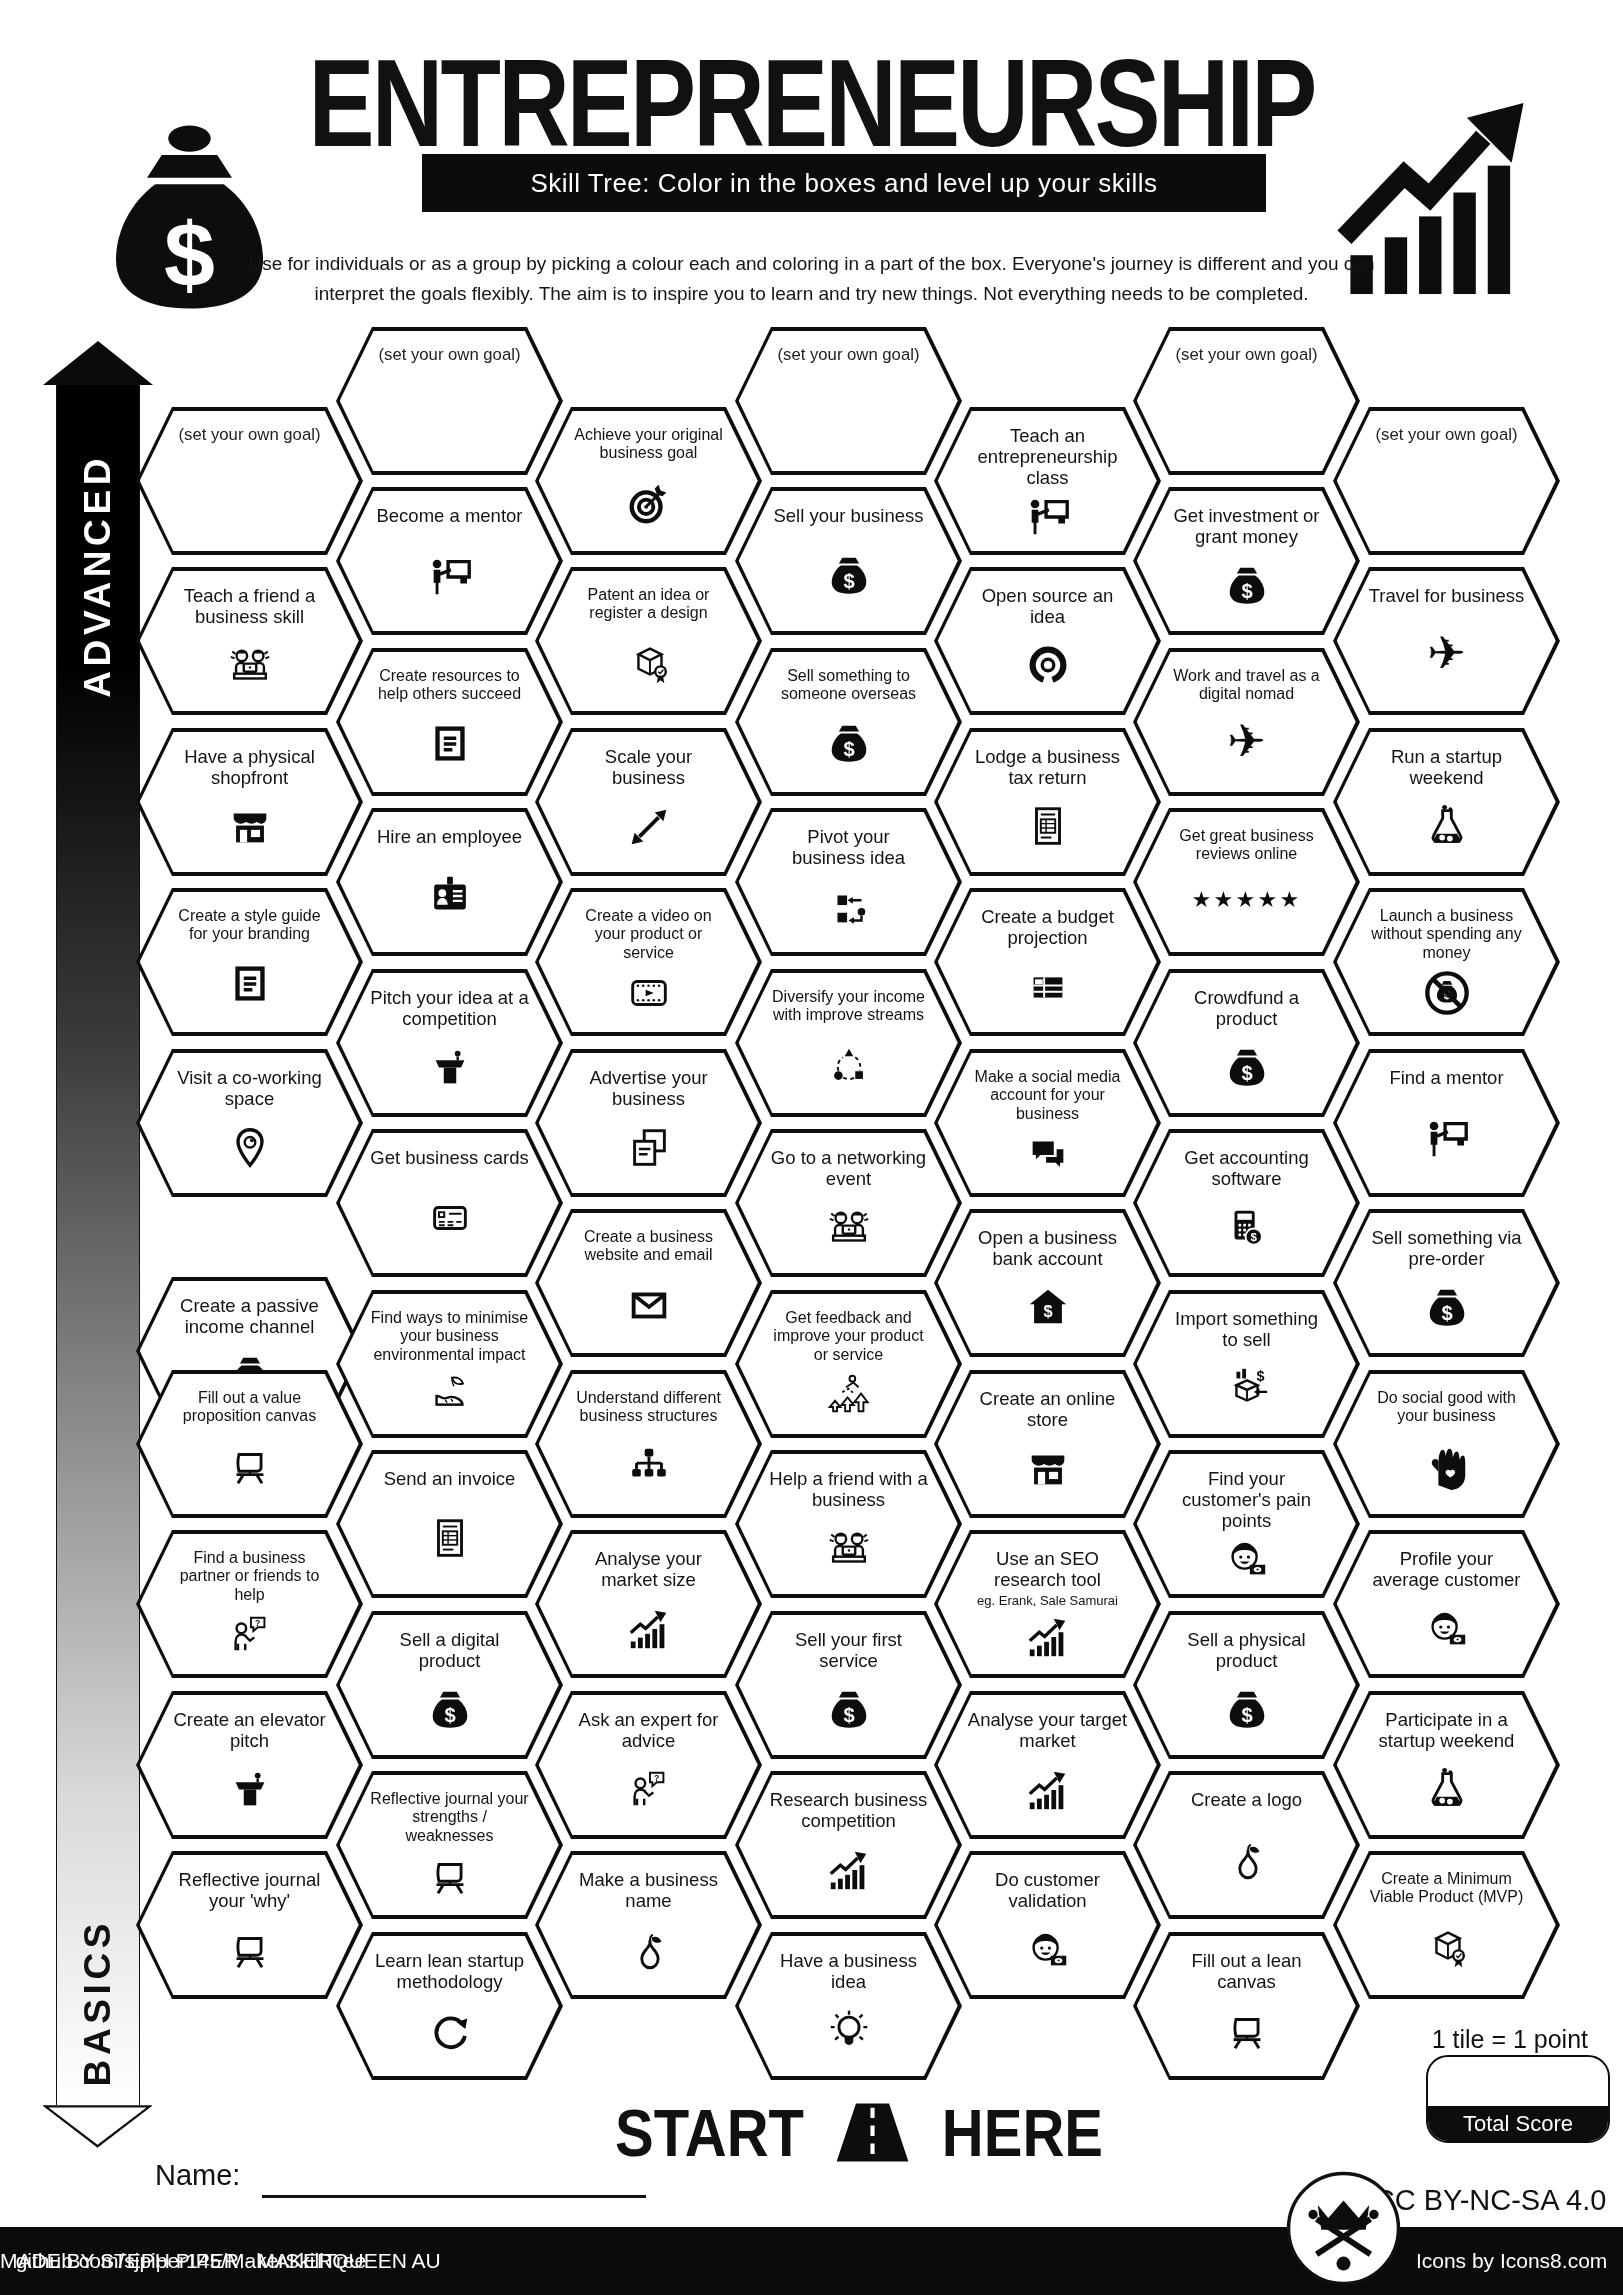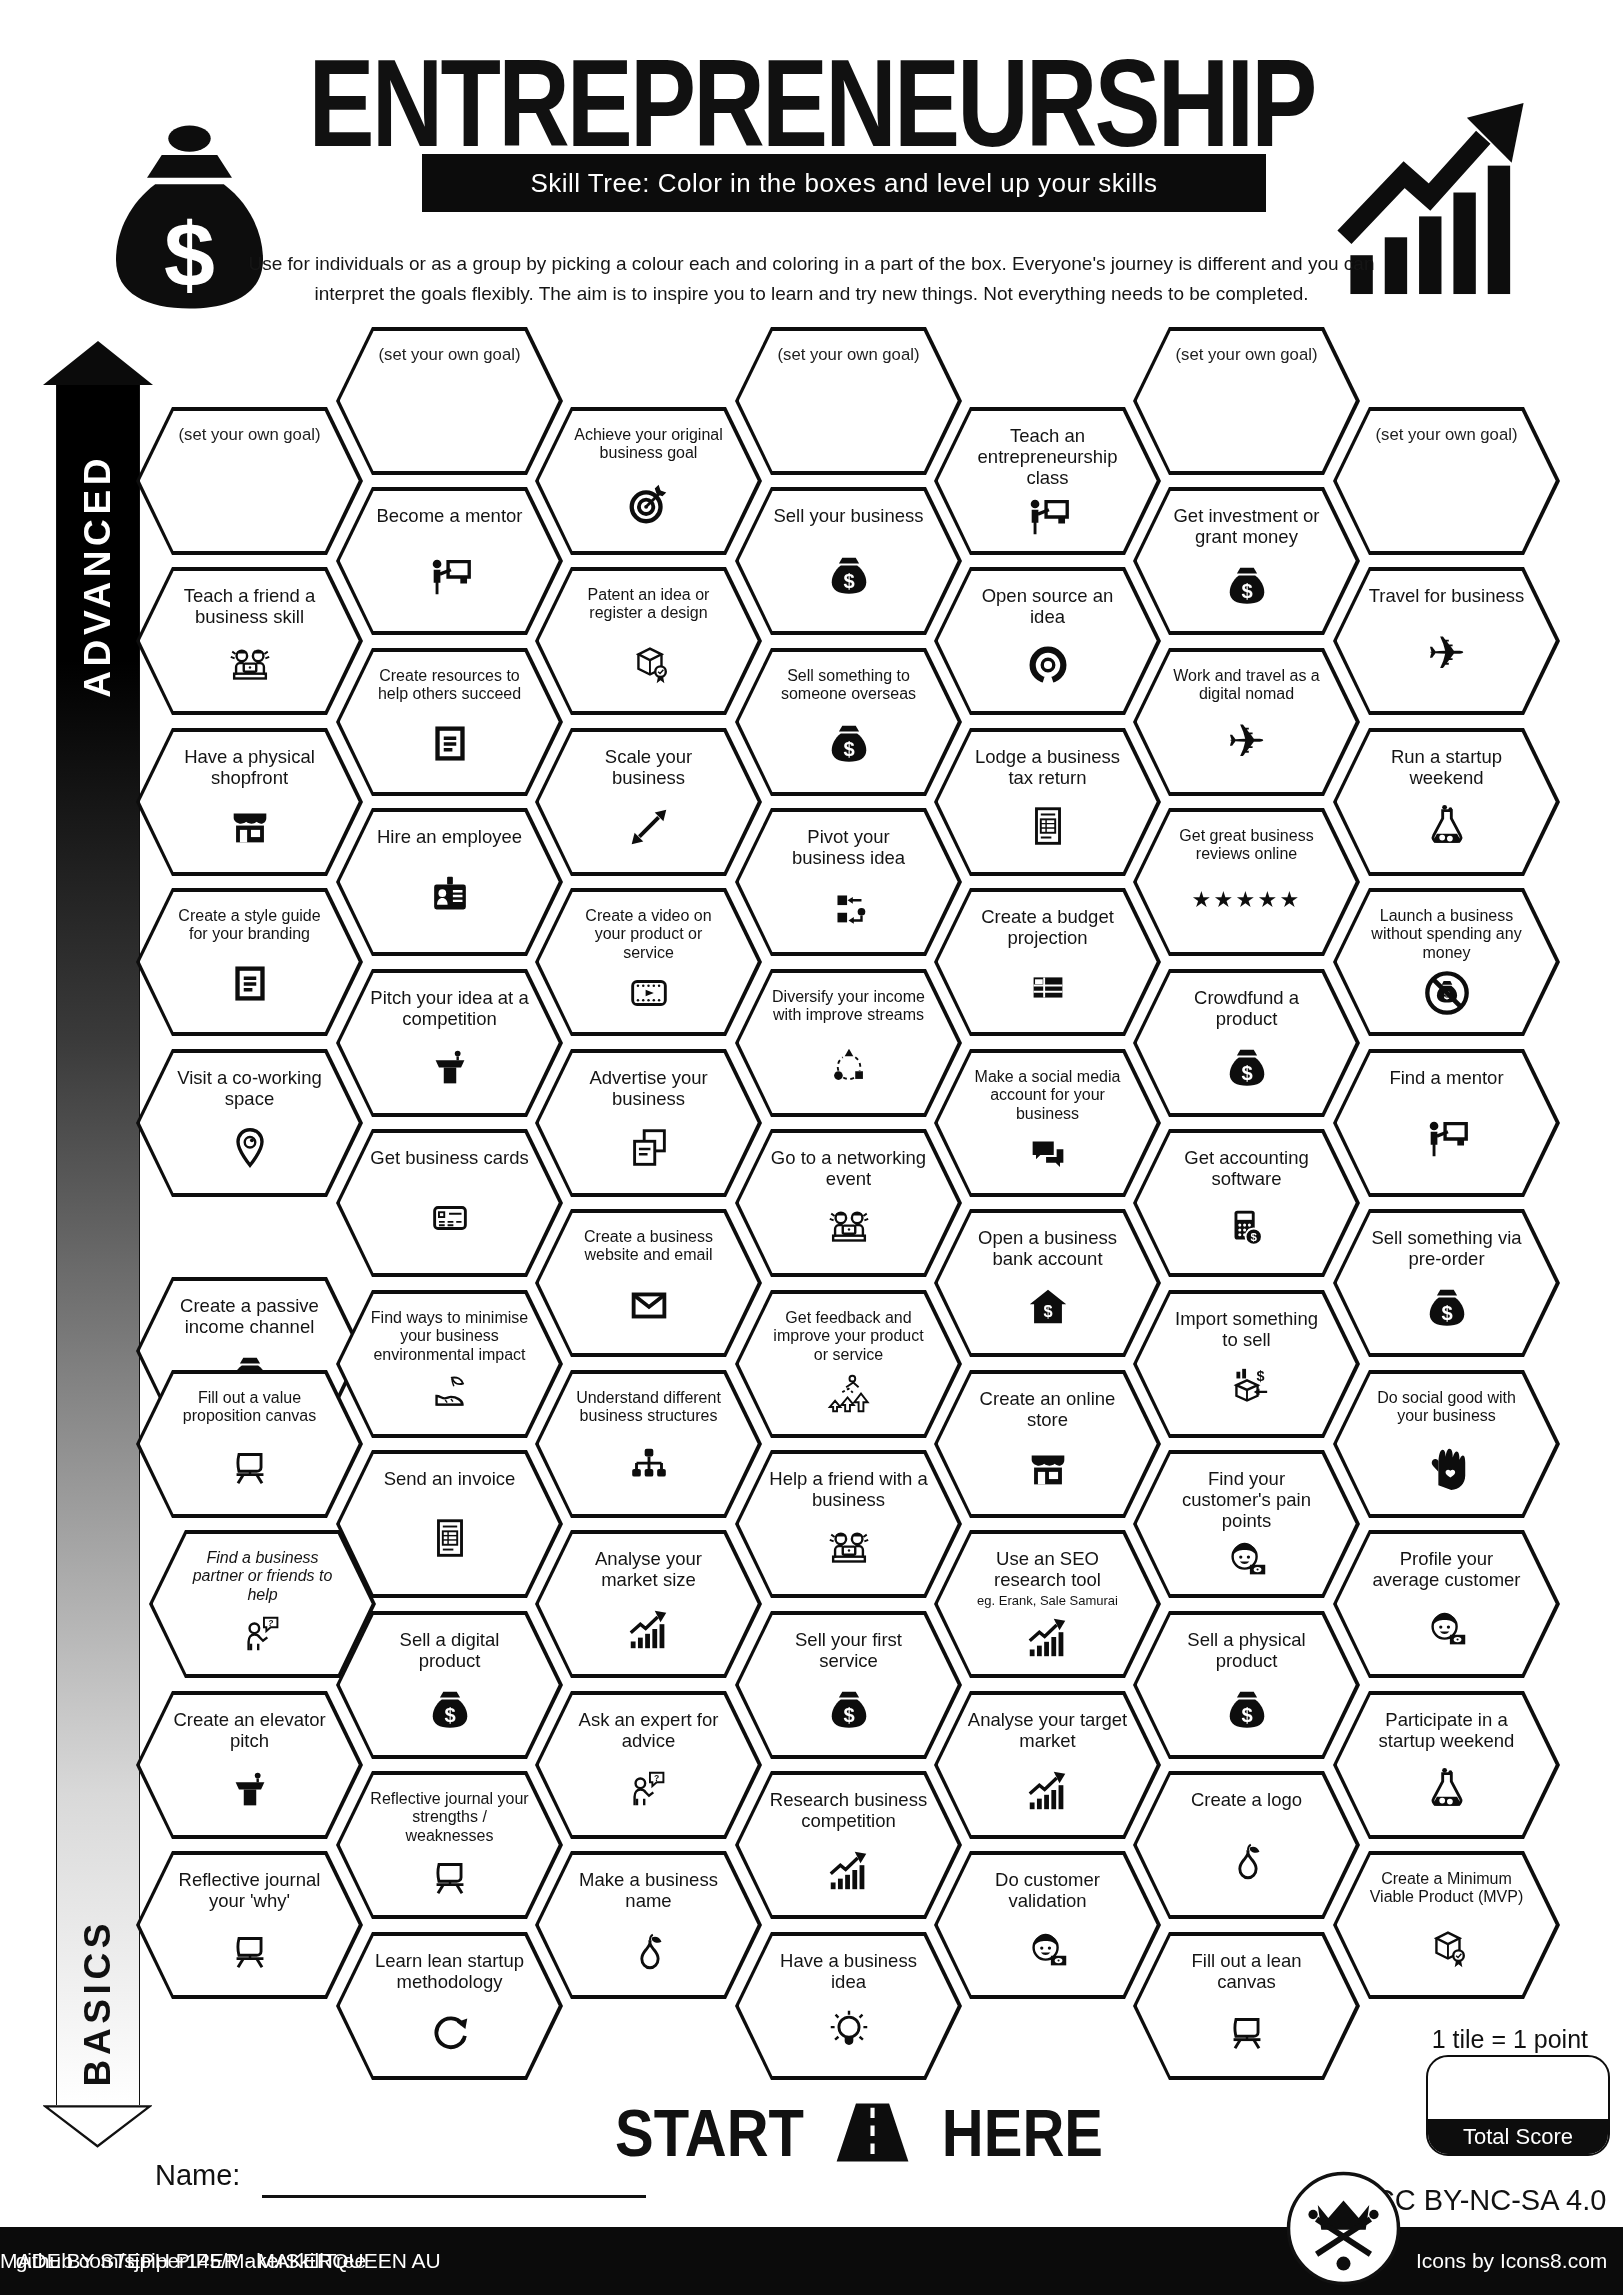--- a/index.html
+++ b/index.html
@@ -37,21 +37,21 @@
   .tile-icon svg{width:48px;height:48px;display:block;}
   .tile-icon.stars{font-size:22px;letter-spacing:2.3px;color:#0d0d0d;padding-bottom:12px;}
   .tile-icon.plane{font-size:46px;line-height:1;color:#0d0d0d;padding-bottom:9.3px;}
   
   .start{position:absolute;left:859px;top:2098px;transform:translateX(-50%);display:flex;align-items:center;gap:20.4px;}
   .start-word{font-size:58px;font-weight:800;letter-spacing:0px;transform:scaleY(1.15);white-space:nowrap;}
   .start-road svg{width:97px;height:69px;display:block;}
   .name-row{position:absolute;left:155px;top:2159px;font-size:29px;color:#111;}
   .name-line{position:absolute;left:262px;top:2195px;width:384px;height:3.2px;background:#111;}
   .tile-note-right{position:absolute;right:35px;top:2025px;font-size:25px;color:#111;}
-  .score-box{position:absolute;left:1426px;top:2055px;width:184px;height:101px;border:2.3px solid #0d0d0d;
+  .score-box{position:absolute;left:1426px;top:2055px;width:184px;height:88px;border:2.3px solid #0d0d0d;
              border-radius:22px;background:#fff;overflow:hidden;box-sizing:border-box;}
   .score-bar{position:absolute;left:0;right:0;bottom:0;height:35px;background:#0d0d0d;color:#fff;
              display:flex;align-items:center;justify-content:center;font-size:22px;}
   .license{position:absolute;right:16.7px;top:2184px;font-size:29px;color:#111;}
   .logo{position:absolute;left:1285px;top:2170px;width:117px;height:117px;z-index:5;}
   .footer{position:absolute;left:0;right:0;bottom:0;height:68px;background:#0b0b0b;color:#fff;
           display:flex;align-items:center;font-size:21px;}
   .footer .f-left{position:absolute;left:15.7px;}
   .footer .f-center{position:absolute;left:0;right:0;text-align:left;}
   .footer .f-right{position:absolute;right:15.7px;}
@@ -179,21 +179,21 @@
             <svg viewBox="0 0 100 100">
               <path d="M27 26h46v27c0 5-4 8-9 8H27c-3-12-3-23 0-35z" fill="none" stroke="#0d0d0d" stroke-width="6"></path>
               <line x1="22" y1="68" x2="78" y2="68" stroke="#0d0d0d" stroke-width="6"></line>
               <line x1="36" y1="68" x2="25" y2="86" stroke="#0d0d0d" stroke-width="6"></line>
               <line x1="64" y1="68" x2="75" y2="86" stroke="#0d0d0d" stroke-width="6"></line>
               <line x1="50" y1="68" x2="50" y2="61" stroke="#0d0d0d" stroke-width="5"></line>
             </svg>
           </div>
         </div>
       </div>
-      <div class="hex" style="left: 149px; top: 1530px; font-style: italic;">
+      <div class="hex" style="left: 136px; top: 1530px;">
         <div class="hex-inner">
           <div class="tile-label long">Find a business partner or friends to help</div>
           <div class="tile-icon">
             <svg viewBox="0 0 100 100">
               <circle cx="32" cy="36" r="10" fill="none" stroke="#0d0d0d" stroke-width="5"></circle>
               <path d="M20 82V64c0-9 5-15 12-15 5 0 9 2 11 6l7 7 9-7" fill="none" stroke="#0d0d0d" stroke-width="5"></path>
               <path d="M25 82V68M40 82V68" stroke="#0d0d0d" stroke-width="5"></path>
               <path d="M52 14h28v20H66l-9 8v-8h-5z" fill="none" stroke="#0d0d0d" stroke-width="4"></path>
               <text x="66" y="31" font-size="18" font-weight="bold" fill="#0d0d0d" text-anchor="middle" font-family="Liberation Sans, sans-serif">?</text>
             </svg>

